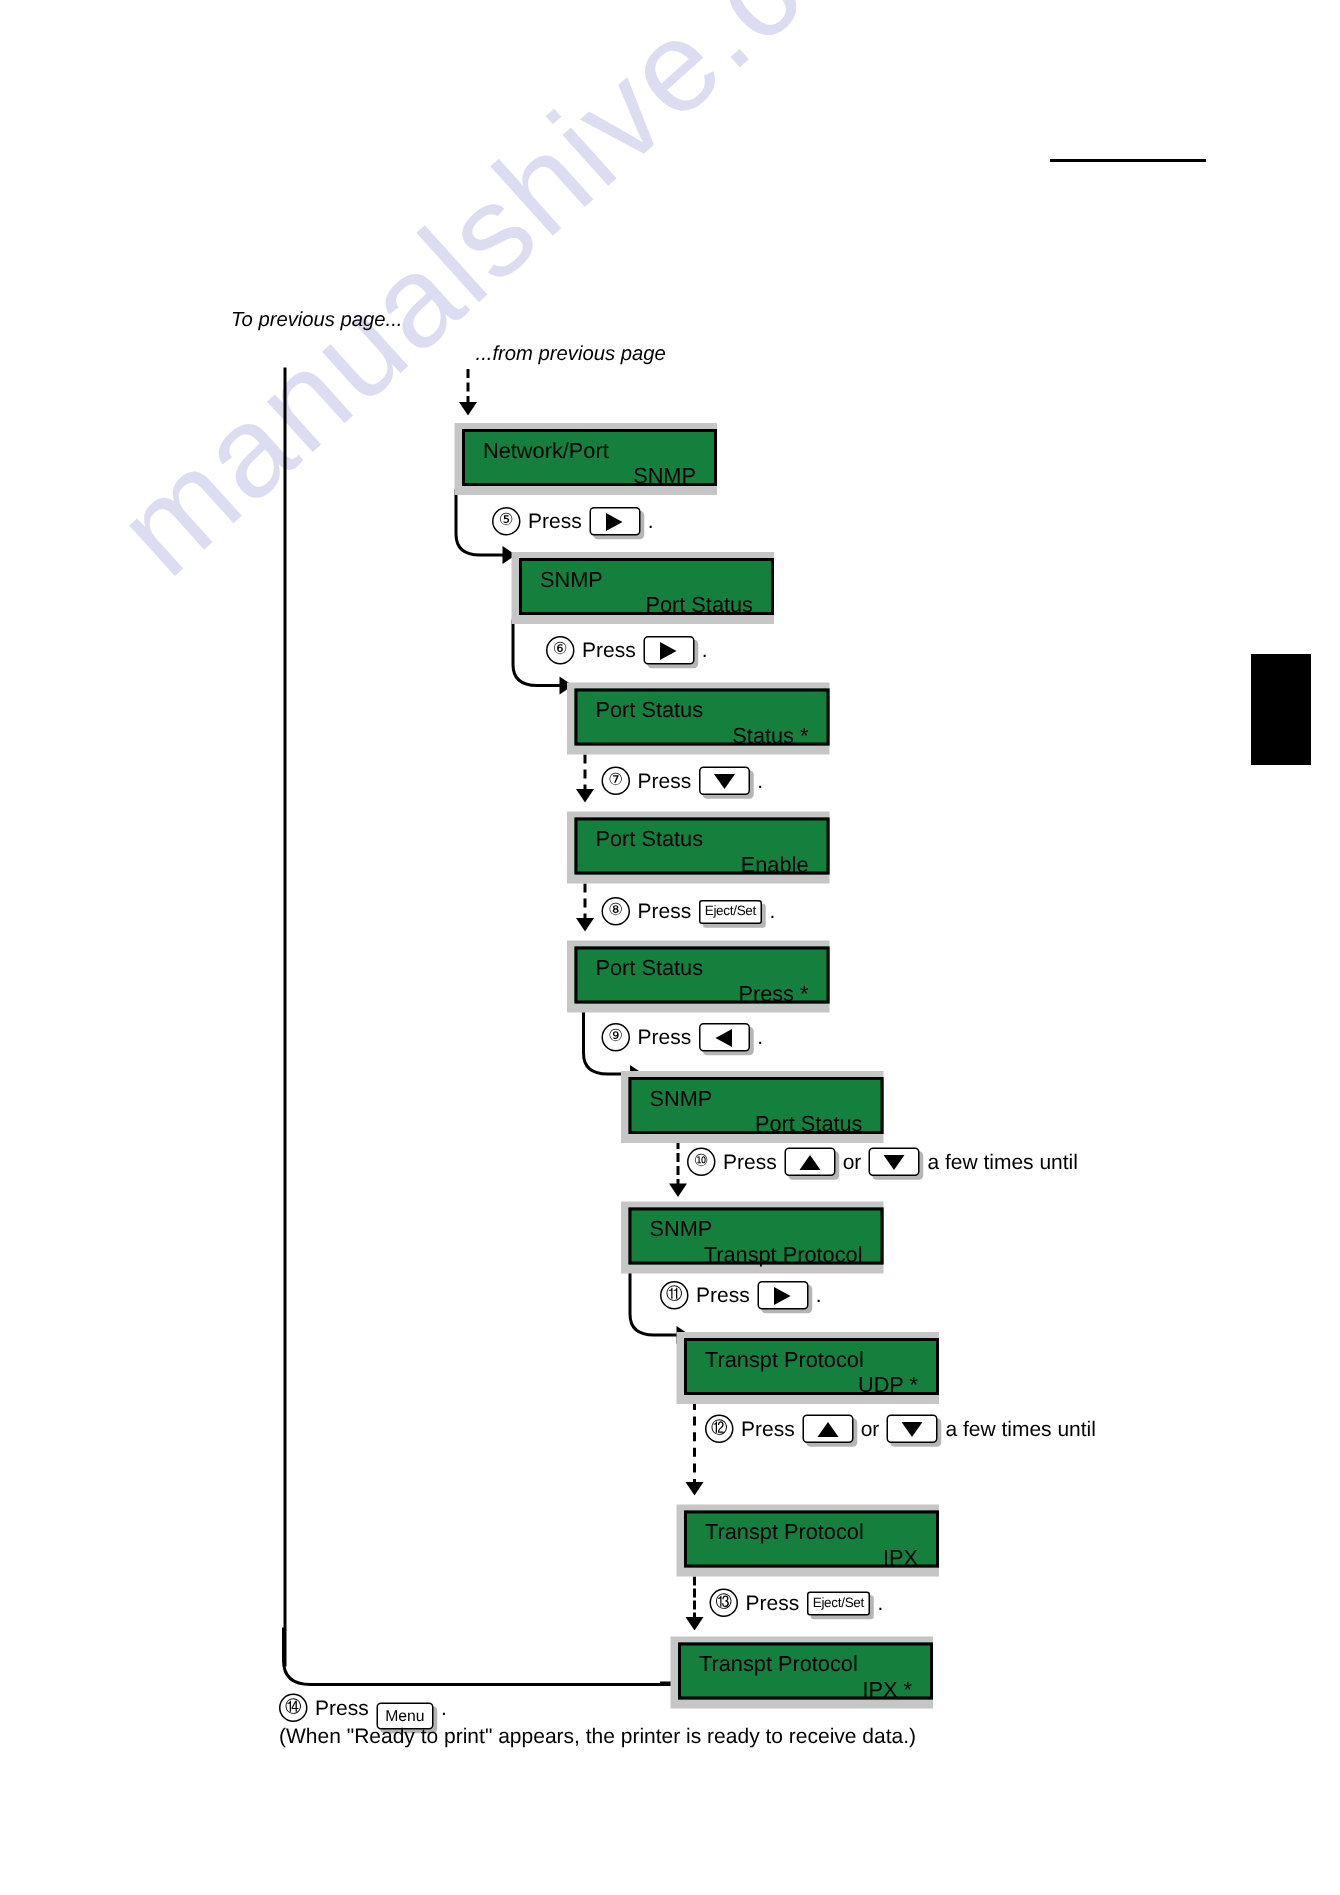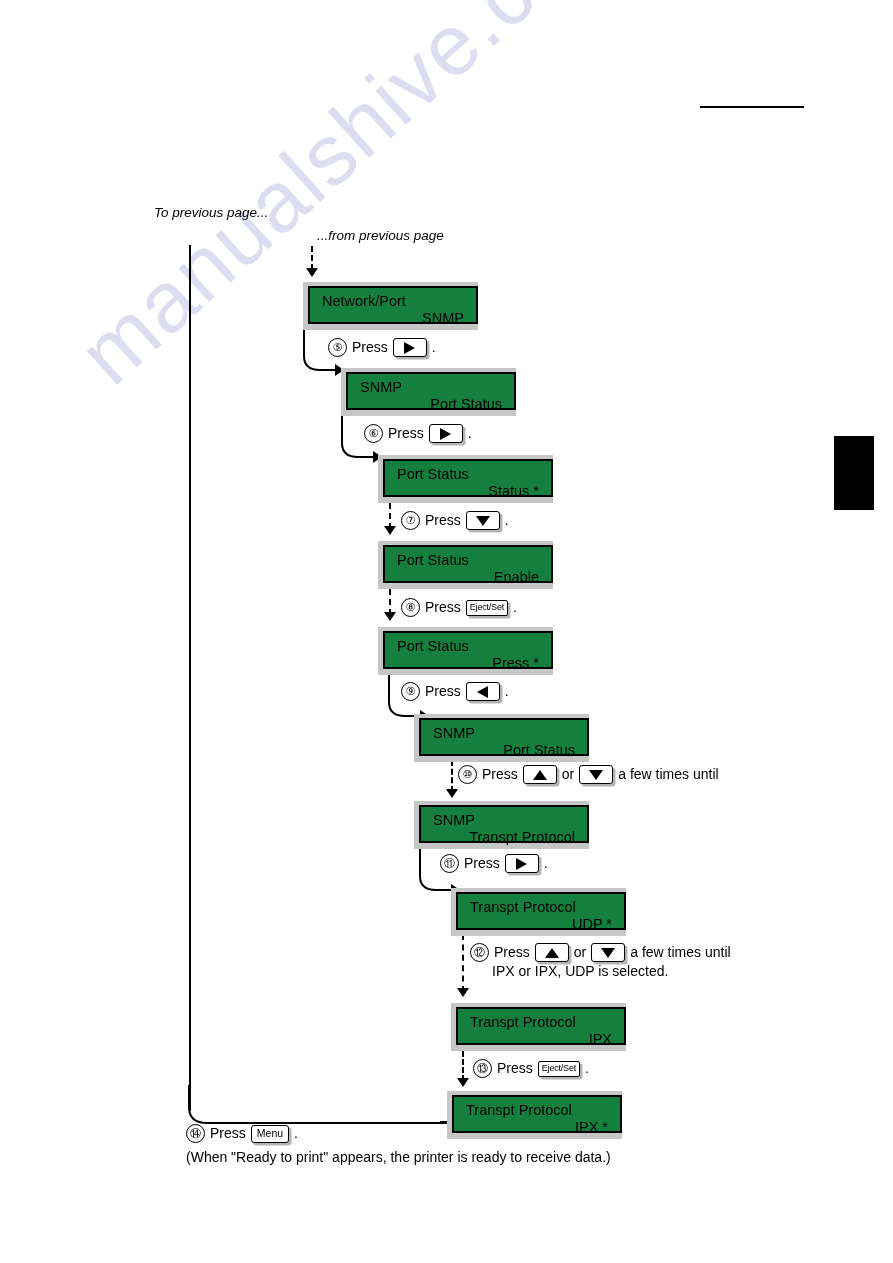--- a/index.html
+++ b/index.html
@@ -60,21 +60,21 @@
   .key-arrow{width:34px;height:19px;border-radius:3px;}
   .key-arrow .tri{width:0;height:0;}
   .tri-right{border-top:6.5px solid transparent;border-bottom:6.5px solid transparent;border-left:11px solid #000;}
   .tri-left{border-top:6.5px solid transparent;border-bottom:6.5px solid transparent;border-right:11px solid #000;}
   .tri-up{border-left:7.5px solid transparent;border-right:7.5px solid transparent;border-bottom:10px solid #000;}
   .tri-down{border-left:7.5px solid transparent;border-right:7.5px solid transparent;border-top:10px solid #000;}
   .key-text{
     height:16px;padding:0 3px;border-radius:2px;
     font-size:9px;line-height:1;letter-spacing:-.2px;
   }
-  .key-menu{height:18px;padding:0 5px;font-size:10.5px;border-radius:3px;}
+  .key-menu{height:18px;padding:0 5px;font-size:10.5px;border-radius:3px;margin-top:11px;}
 
   .period{font-size:14px;}
 
   
   .vline{position:absolute;background:#000;width:2px;}
   .hline{position:absolute;background:#000;height:2px;}
   .dashline{
     position:absolute;width:0;border-left:2px dashed #000;
   }
   .arrowhead-down{
@@ -315,21 +315,20 @@
       <span>Press</span>
       <span class="key key-arrow">
           <span class="tri tri-up"></span>
         </span>
       <span>or</span>
       <span class="key key-arrow">
           <span class="tri tri-down"></span>
         </span>
       <span>a few times until</span>
     </div>
-    <div class="step-cont" style="padding-left:22px;">IPX  or IPX, UDP is selected.</div>
   </div>
 
   <div class="step" style="left:473px;top:1059px;">
     <div class="row">
       <span class="circnum">⑬</span>
       <span>Press</span>
       <span class="key key-text">Eject/Set</span>
       <span class="period">.</span>
     </div>
   </div>

